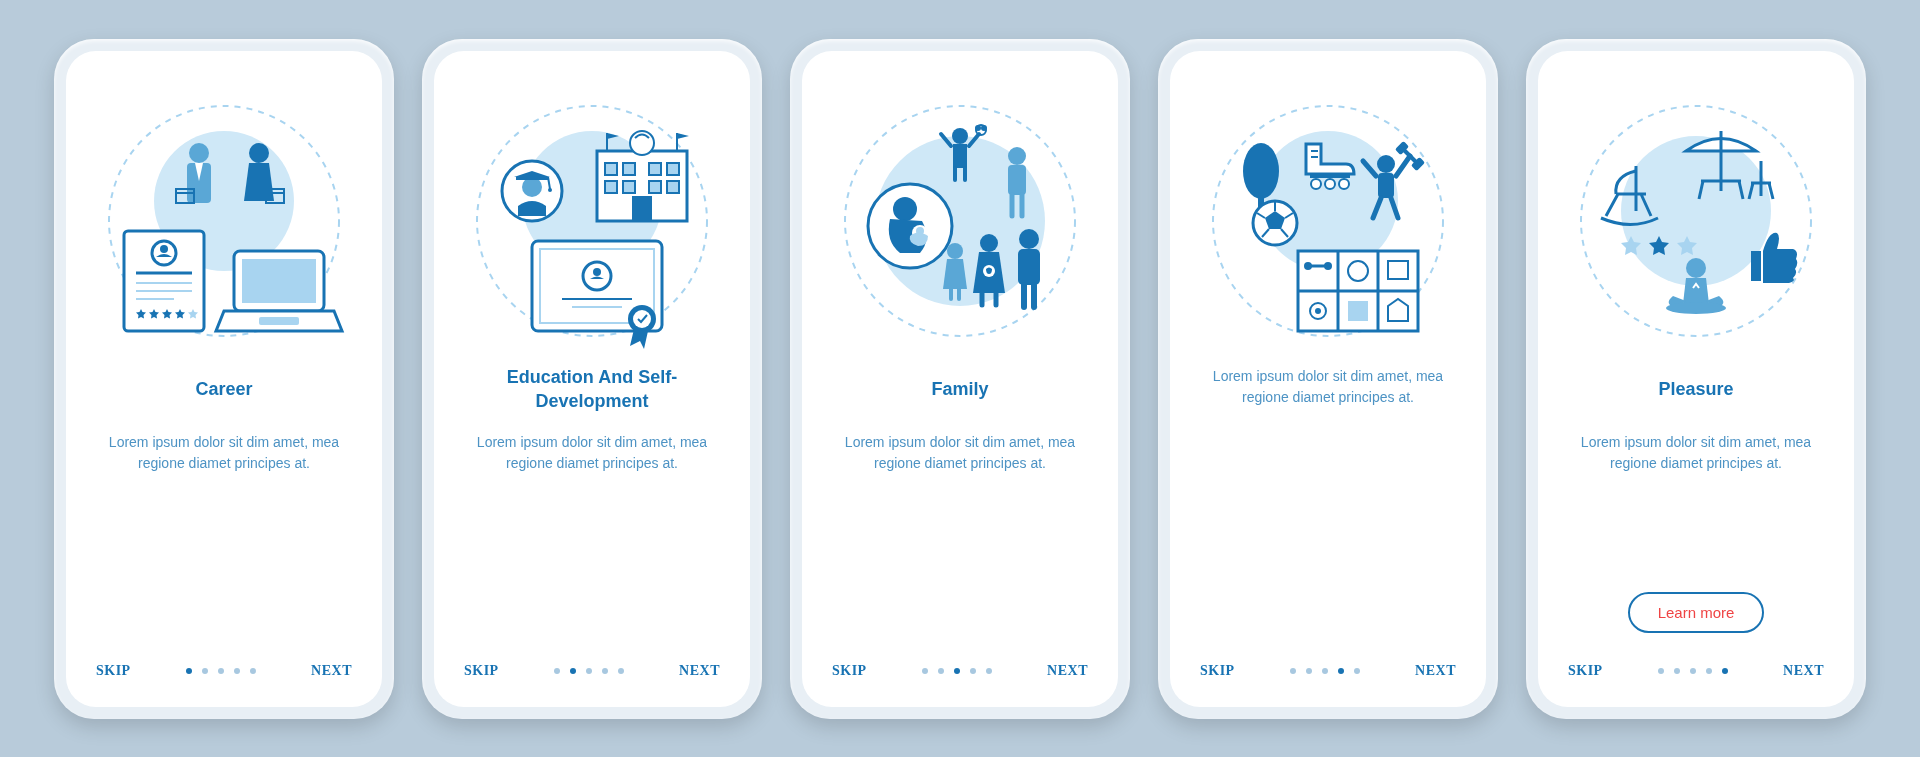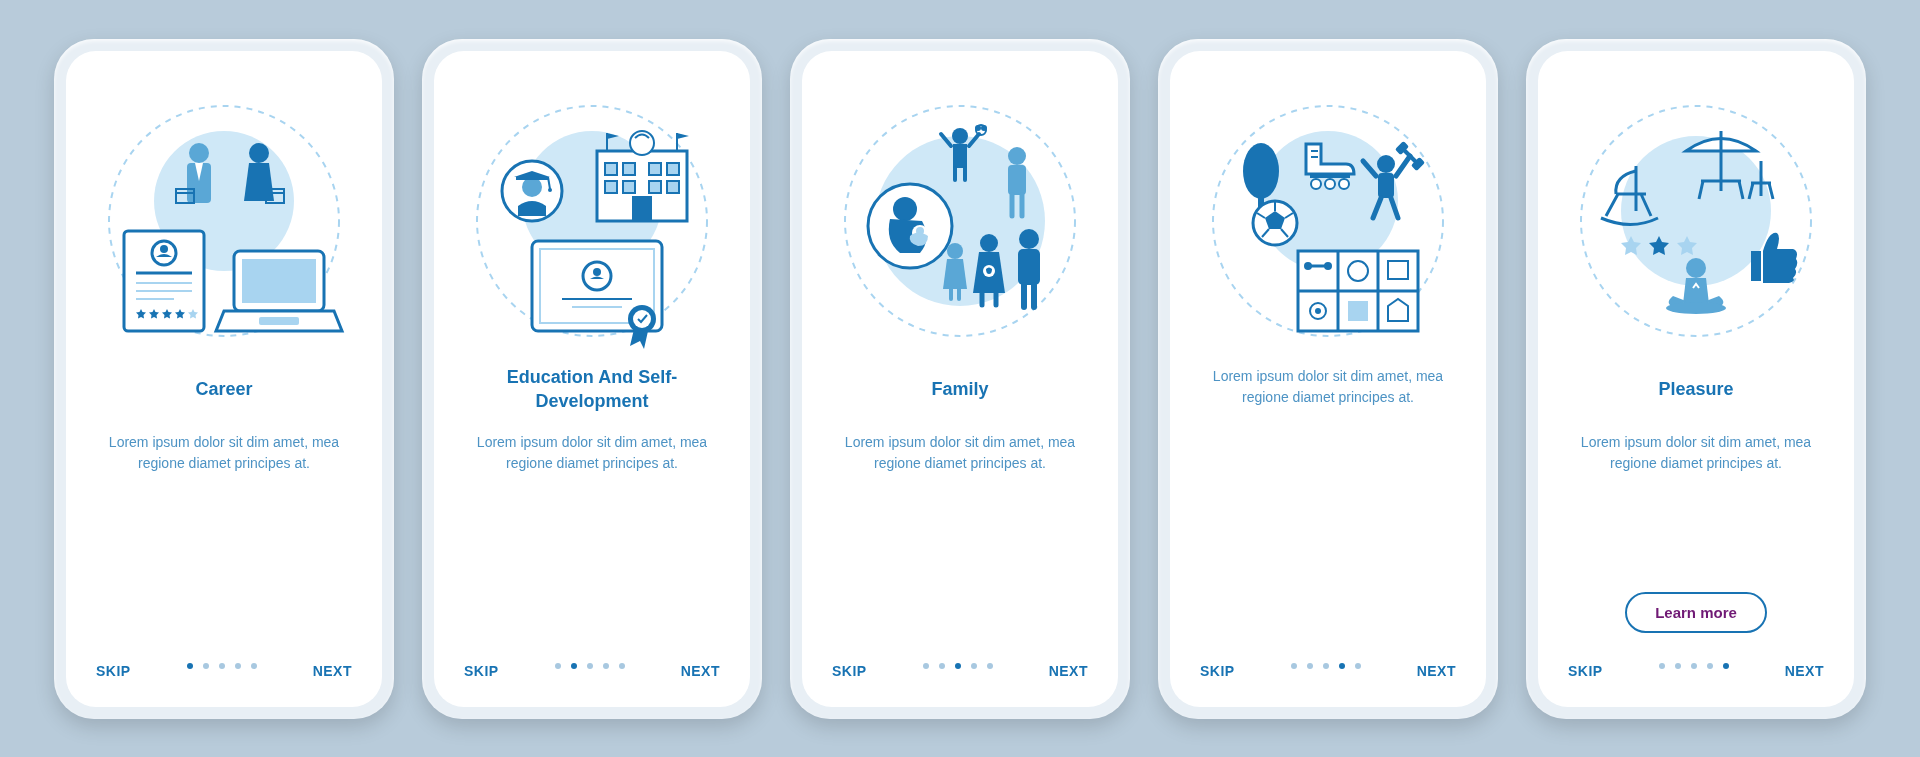--- a/index.html
+++ b/index.html
@@ -59,36 +59,38 @@
   .desc {
     color: #4d93c4;
     font-size: 14px;
     text-align: center;
     line-height: 1.5;
     padding: 0 8px;
     flex: 1;
   }
   .learn-btn {
     border: 2px solid #1873b3;
-    color: #701a75;
+    color: #ef4444;
     font-size: 15px;
-    font-weight: 700;
+    font-weight: 400;
     padding: 10px 28px;
     border-radius: 26px;
     background: transparent;
     margin-top: auto;
     margin-bottom: 30px;
     cursor: pointer;
   }
   .footer {
     width: 100%;
     display: flex;
+    align-items: center;
     justify-content: space-between;
     margin-top: auto;
     padding: 0 6px 8px 6px;
+    font-family: Liberation Serif, serif;
   }
   .footer.with-learn { margin-top: 0; }
   .skip, .next {
     color: #1873b3;
     font-size: 14px;
     font-weight: 700;
     letter-spacing: 0.5px;
     cursor: pointer;
   }
   .dots {

